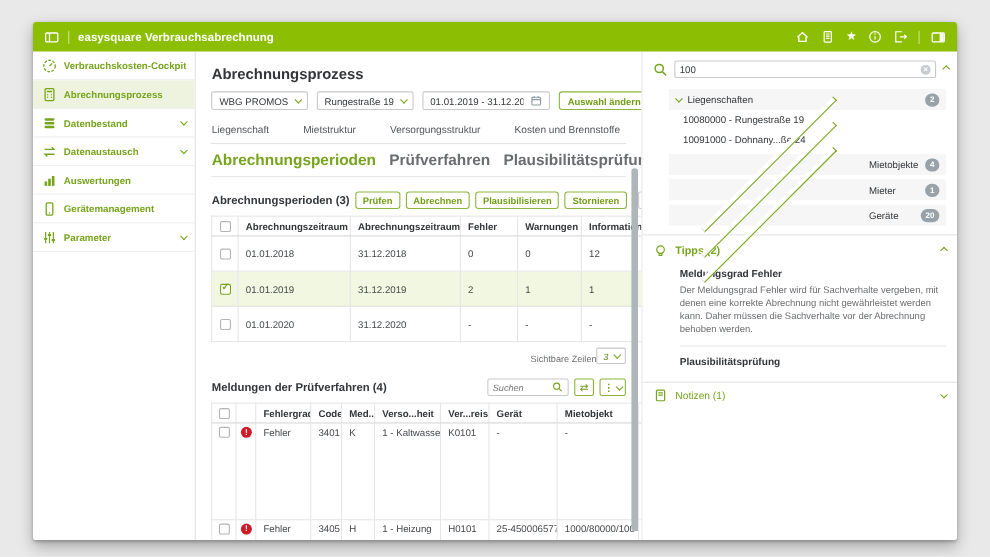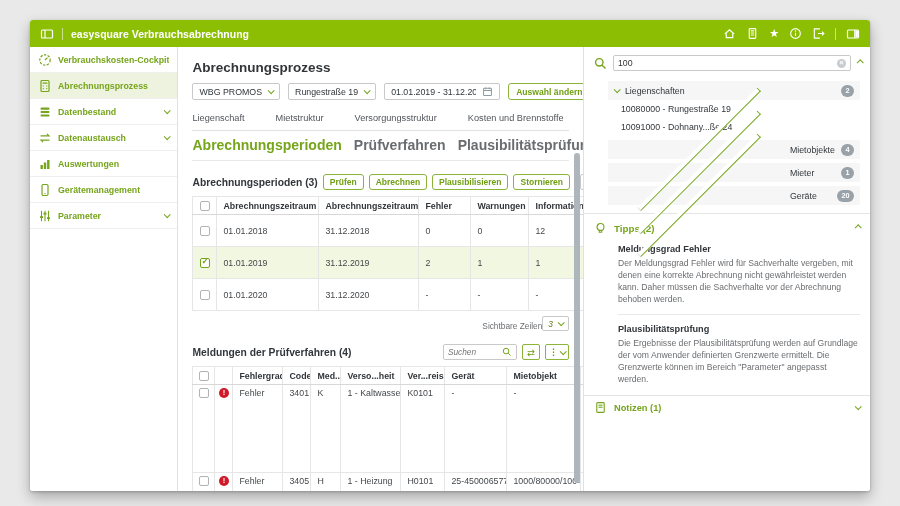--- a/index.html
+++ b/index.html
@@ -124,21 +124,21 @@
   .tips{border-top:1px solid #e4e4e4;padding:8px 10px 0 10px;}
   .tips-head{display:flex;align-items:center;gap:7px;}
   .tips-title{font-size:9.8px;font-weight:700;color:#76a51c;flex:1;}
   .tip{margin:9px 2px 0 24px;}
   .tip-title{font-size:9.2px;font-weight:700;color:#32363a;margin-bottom:3px;}
   .tip-body{font-size:8.6px;color:#6a6d70;line-height:1.4;}
   .tip-sep{border-top:1px solid #e8e8e8;margin:9px 0 0 24px;}
 
   .notes{border-top:1px solid #e4e4e4;margin-top:10px;height:24px;display:flex;align-items:center;
     gap:7px;padding:0 10px;cursor:pointer;}
-  .notes-title{font-size:9.3px;font-weight:700;color:#76a51c;flex:1;}
+  .notes-title{font-size:9.3px;font-weight:400;color:#76a51c;flex:1;}
   .rp-fill{flex:1;}
 </style>
 </head>
 <body>
 
 <div class="window">
 
   <div class="topbar">
     <span class="tb-toggle">
       <svg width="14" height="14" viewBox="0 0 14 14" fill="none" stroke="#fff" stroke-width="1.2">
@@ -518,21 +518,20 @@
           <span class="chev up green"></span>
         </div>
 
         <div class="tip">
           <div class="tip-title">Meldungsgrad Fehler</div>
           <div class="tip-body">Der Meldungsgrad Fehler wird für Sachverhalte vergeben, mit denen eine korrekte Abrechnung nicht gewährleistet werden kann. Daher müssen die Sachverhalte vor der Abrechnung behoben werden.</div>
         </div>
         <div class="tip-sep"></div>
         <div class="tip">
           <div class="tip-title">Plausibilitätsprüfung</div>
-          <div class="tip-body">Die Ergebnisse der Plausibilitätsprüfung werden auf Grundlage der vom Anwender definierten Grenzwerte ermittelt. Die Grenzwerte können im Bereich "Parameter" angepasst werden.</div>
         </div>
       </div>
 
       <div class="notes">
         <span style="display:flex;">
           <svg width="13" height="13" viewBox="0 0 14 14" fill="none" stroke="#76a51c" stroke-width="1.2">
             <rect x="3" y="1.8" width="8" height="10.4" rx="1"></rect>
             <line x1="4.8" y1="4.5" x2="9.2" y2="4.5"></line>
               <line x1="4.8" y1="6.7" x2="9.2" y2="6.7"></line>
           </svg>

